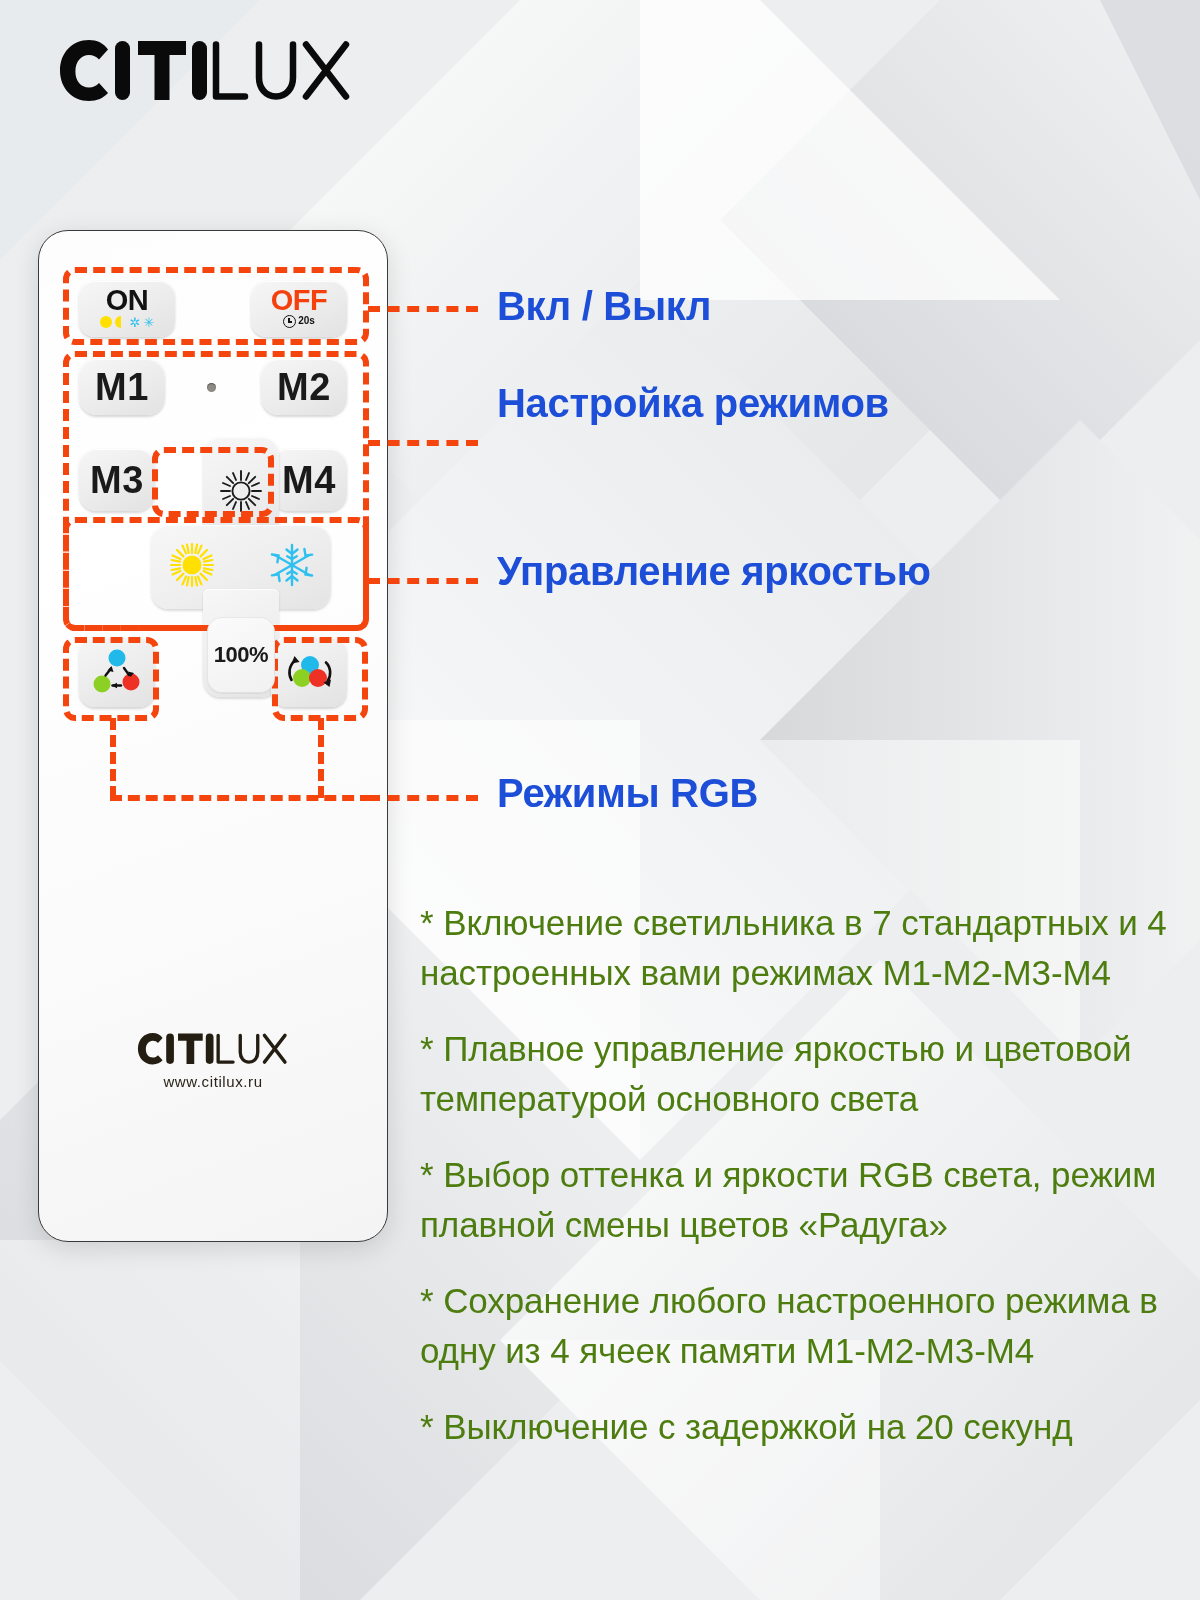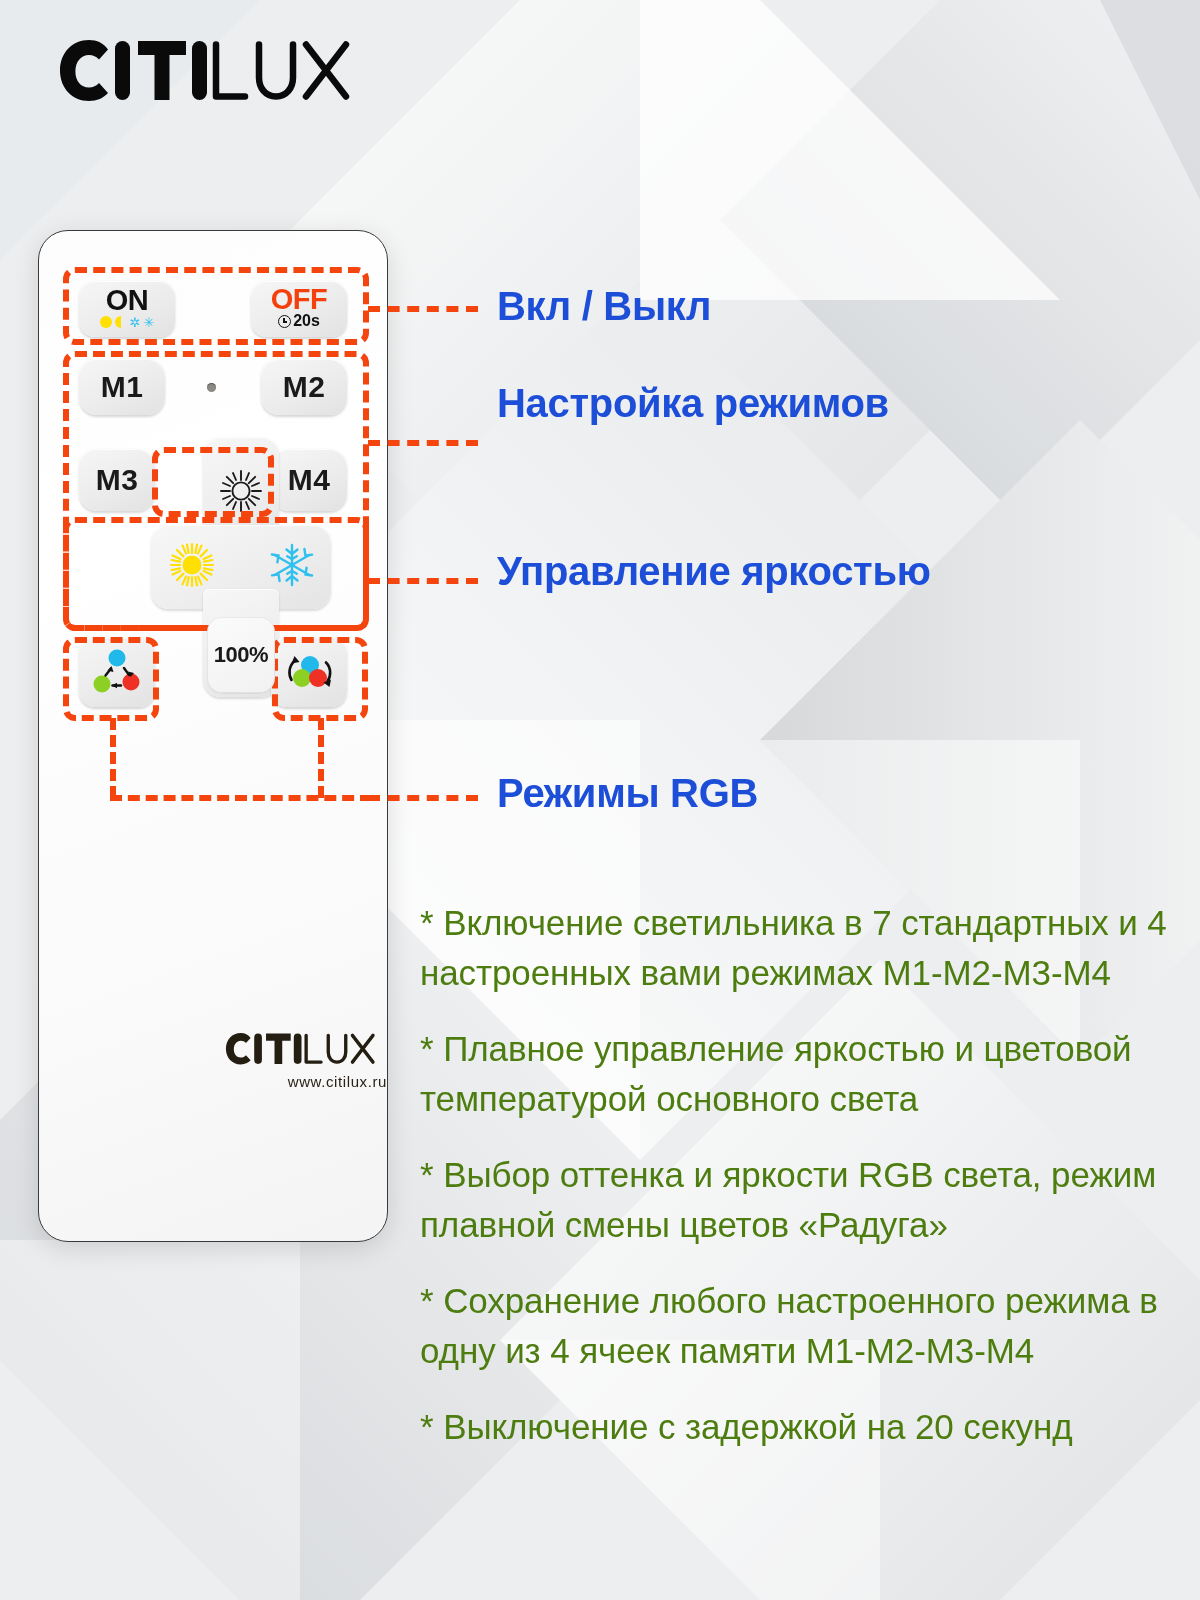--- a/index.html
+++ b/index.html
@@ -23,39 +23,39 @@
   }
   .btn{
     position:absolute;
     background:linear-gradient(155deg,#f6f6f6 0%,#ececec 55%,#e2e2e2 100%);
     border-radius:16px;
     box-shadow:0 1.5px 2.5px rgba(0,0,0,.16),inset 0 1px 0 rgba(255,255,255,.85);
     display:flex;align-items:center;justify-content:center;
     flex-direction:column;
   }
   .btn.m{border-radius:18px;}
-  .mlabel{font-size:30px;font-weight:600;color:#1a1a1a;letter-spacing:.5px;line-height:1;}
+  .mlabel{font-size:38px;font-weight:600;color:#1a1a1a;letter-spacing:.5px;line-height:1;}
 
   
   #btn-on{left:40px;top:50px;width:96px;height:56px;}
   .on-text{font-size:29px;font-weight:800;color:#111;line-height:.95;letter-spacing:-.5px;margin-top:-2px;}
   .on-dots{display:flex;align-items:center;gap:3px;margin-top:1px;height:13px;}
   .dot-full{width:12px;height:12px;border-radius:50%;background:#ffe000;}
   .dot-half{width:12px;height:12px;border-radius:50%;
     background:linear-gradient(90deg,#ffe000 50%,rgba(255,224,0,0) 50%);}
   .cy-star{color:#2fc0f0;font-size:13px;line-height:11px;font-weight:700;}
 
   
   #btn-off{left:212px;top:50px;width:96px;height:56px;}
   .off-text{font-size:29px;font-weight:800;color:#f4400d;line-height:.95;letter-spacing:-.5px;margin-top:-3px;}
   .off-sub{display:flex;align-items:center;gap:2px;margin-top:0px;}
   .clock{width:13px;height:13px;border-radius:50%;border:1.8px solid #111;position:relative;box-sizing:border-box;}
   .clock:before{content:"";position:absolute;left:4.3px;top:2px;width:1.6px;height:4.5px;background:#111;}
   .clock:after{content:"";position:absolute;left:4.3px;top:5.6px;width:4px;height:1.6px;background:#111;}
-  .sec{font-size:16px;font-weight:800;color:#111;line-height:1;}
+  .sec{font-size:10px;font-weight:800;color:#111;line-height:1;}
 
   
   #btn-m1{left:40px;top:128px;width:86px;height:56px;}
   #btn-m2{left:222px;top:128px;width:86px;height:56px;}
   #btn-m3{left:40px;top:218px;width:76px;height:62px;}
   #btn-m4{left:232px;top:218px;width:76px;height:62px;}
   #led{position:absolute;left:168px;top:152px;width:9px;height:9px;border-radius:50%;
        background:#8d8b85;box-shadow:inset 0 1px 1px rgba(0,0,0,.4);}
 
   
@@ -74,21 +74,21 @@
     box-shadow:inset 0 0 0 1px rgba(0,0,0,.07),0 1px 1px rgba(0,0,0,.06);z-index:3;}
   #pad-left .padicon{position:absolute;left:18px;top:50%;transform:translateY(-50%);}
   #pad-left .padicon2{position:absolute;right:16px;top:50%;transform:translateY(-50%);}
   .pct{font-size:22px;font-weight:600;color:#1a1a1a;letter-spacing:-.5px;}
 
   
   #btn-rgb1{left:40px;top:406px;width:76px;height:70px;}
   #btn-rgb2{left:232px;top:406px;width:76px;height:70px;}
 
   
-  #remote-logo{position:absolute;left:0;right:0;top:800px;text-align:right;}
+  #remote-logo{position:absolute;left:0;right:0;top:800px;text-align:center;}
   #remote-logo .url{font-size:15px;color:#2a2318;letter-spacing:.6px;margin-top:2px;font-weight:500;}
 
   
   .dash{position:absolute;border:6px dashed #f4450e;box-sizing:border-box;}
   #dash-onoff{left:63px;top:267px;width:306px;height:78px;border-radius:12px;}
   #dash-mem{left:63px;top:351px;width:306px;height:280px;border-radius:12px;}
   #dash-bright{left:152px;top:447px;width:122px;height:70px;border-radius:12px;}
   #dash-bright2{left:63px;top:517px;width:306px;height:114px;border-radius:12px;}
   #dash-rgb1{left:63px;top:637px;width:96px;height:84px;border-radius:12px;}
   #dash-rgb2{left:272px;top:637px;width:96px;height:84px;border-radius:12px;}

